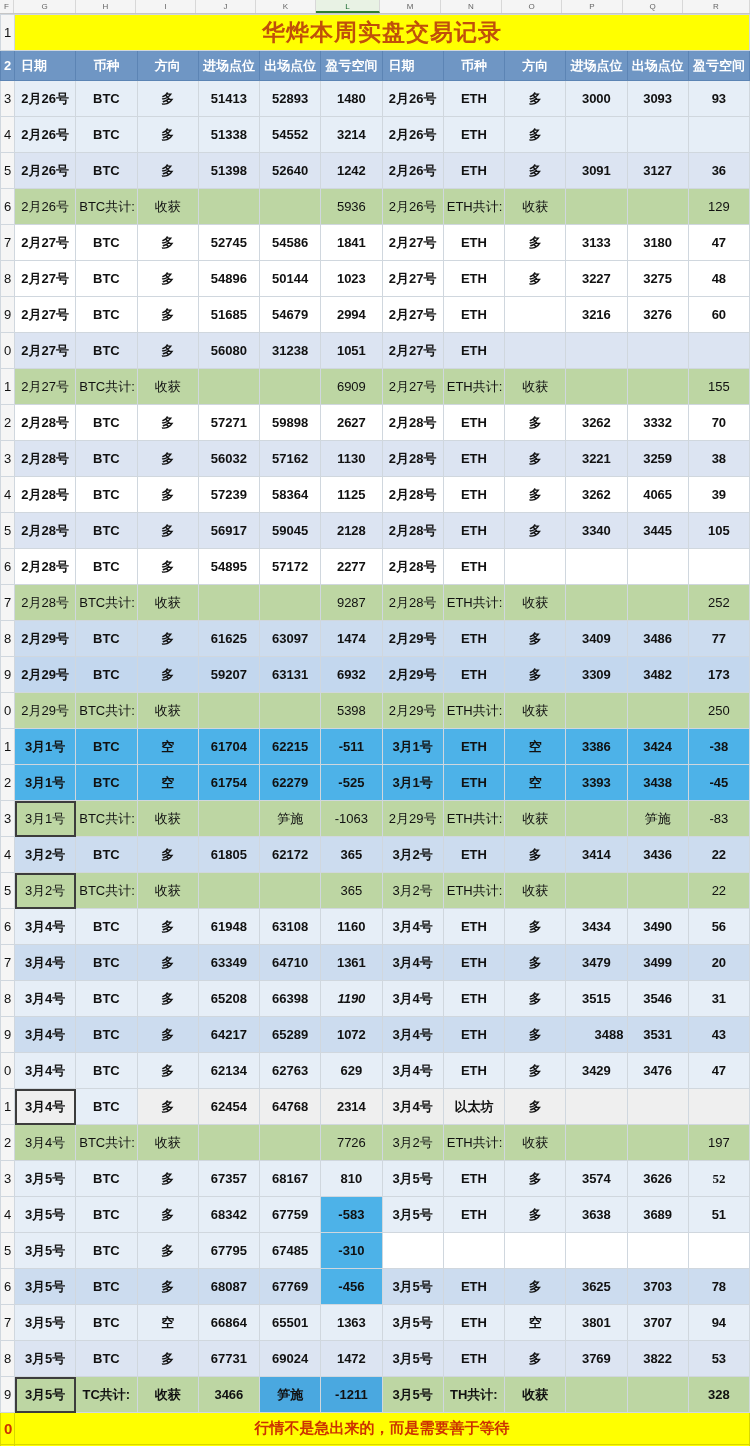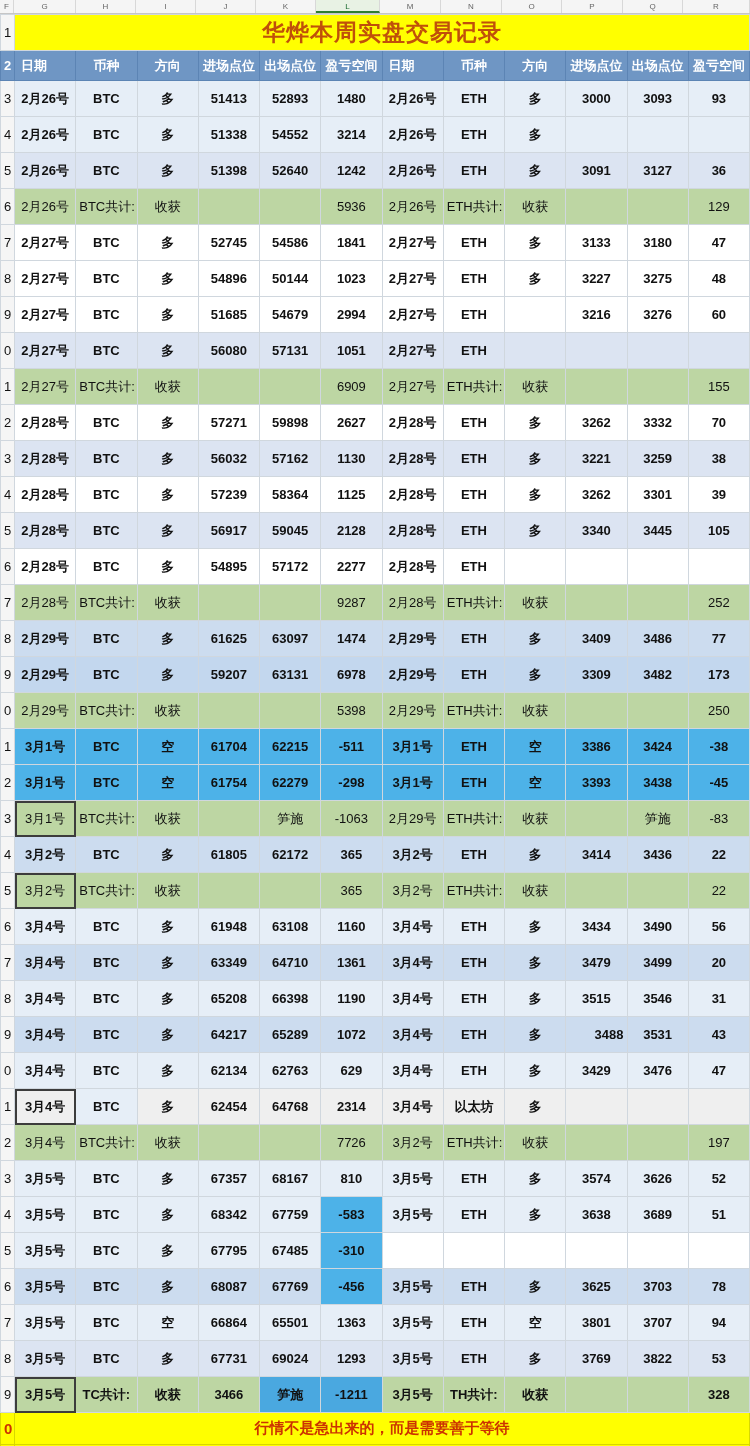--- a/index.html
+++ b/index.html
@@ -231,21 +231,21 @@
           <td class="bg-white b" style="width: 61px;">3216</td>
           <td class="bg-white b" style="width: 60px;">3276</td>
           <td class="bg-white b" style="width: 67px;">60</td>
         </tr>
         <tr>
           <td class="rn" style="width: 14px;">0</td>
           <td class="bg-l2 b" style="width: 62px;text-align:center;">2月27号</td>
           <td class="bg-l2 b" style="width: 60px;">BTC</td>
           <td class="bg-l2 b" style="width: 60px;">多</td>
           <td class="bg-l2 b" style="width: 60px;">56080</td>
-          <td class="bg-l2 b" style="width: 60px;">57131</td>
+          <td class="bg-l2 b" style="width: 60px;">31238</td>
           <td class="bg-l2 b" style="width: 64px;">1051</td>
           <td class="bg-l2 b" style="width: 61px;text-align:center;">2月27号</td>
           <td class="bg-l2 b" style="width: 61px;">ETH</td>
           <td class="bg-l2 b" style="width: 60px;"></td>
           <td class="bg-l2 b" style="width: 61px;"></td>
           <td class="bg-l2 b" style="width: 60px;"></td>
           <td class="bg-l2 b" style="width: 67px;"></td>
         </tr>
         <tr>
           <td class="rn" style="width: 14px;">1</td>
@@ -297,21 +297,21 @@
           <td class="bg-white b" style="width: 62px;text-align:center;">2月28号</td>
           <td class="bg-white b" style="width: 60px;">BTC</td>
           <td class="bg-white b" style="width: 60px;">多</td>
           <td class="bg-white b" style="width: 60px;">57239</td>
           <td class="bg-white b" style="width: 60px;">58364</td>
           <td class="bg-white b" style="width: 64px;">1125</td>
           <td class="bg-white b" style="width: 61px;text-align:center;">2月28号</td>
           <td class="bg-white b" style="width: 61px;">ETH</td>
           <td class="bg-white b" style="width: 60px;">多</td>
           <td class="bg-white b" style="width: 61px;">3262</td>
-          <td class="bg-white b" style="width: 60px;">3301</td>
+          <td class="bg-white b" style="width: 60px;">4065</td>
           <td class="bg-white b" style="width: 67px;">39</td>
         </tr>
         <tr>
           <td class="rn" style="width: 14px;">5</td>
           <td class="bg-l2 b" style="width: 62px;text-align:center;">2月28号</td>
           <td class="bg-l2 b" style="width: 60px;">BTC</td>
           <td class="bg-l2 b" style="width: 60px;">多</td>
           <td class="bg-l2 b" style="width: 60px;">56917</td>
           <td class="bg-l2 b" style="width: 60px;">59045</td>
           <td class="bg-l2 b" style="width: 64px;">2128</td>
@@ -367,21 +367,21 @@
           <td class="bg-l3 b" style="width: 60px;">3486</td>
           <td class="bg-l3 b" style="width: 67px;">77</td>
         </tr>
         <tr>
           <td class="rn" style="width: 14px;">9</td>
           <td class="bg-l4 b" style="width: 62px;text-align:center;">2月29号</td>
           <td class="bg-l4 b" style="width: 60px;">BTC</td>
           <td class="bg-l4 b" style="width: 60px;">多</td>
           <td class="bg-l4 b" style="width: 60px;">59207</td>
           <td class="bg-l4 b" style="width: 60px;">63131</td>
-          <td class="bg-l4 b" style="width: 64px;">6978</td>
+          <td class="bg-l4 b" style="width: 64px;">6932</td>
           <td class="bg-l4 b" style="width: 61px;text-align:center;">2月29号</td>
           <td class="bg-l4 b" style="width: 61px;">ETH</td>
           <td class="bg-l4 b" style="width: 60px;">多</td>
           <td class="bg-l4 b" style="width: 61px;">3309</td>
           <td class="bg-l4 b" style="width: 60px;">3482</td>
           <td class="bg-l4 b" style="width: 67px;">173</td>
         </tr>
         <tr>
           <td class="rn" style="width: 14px;">0</td>
           <td class="bg-green sum" style="width: 62px;text-align:center;">2月29号</td>
@@ -412,21 +412,21 @@
           <td class="bg-blue b" style="width: 60px;">3424</td>
           <td class="bg-blue b" style="width: 67px;">-38</td>
         </tr>
         <tr>
           <td class="rn" style="width: 14px;">2</td>
           <td class="bg-blue b" style="width: 62px;text-align:center;">3月1号</td>
           <td class="bg-blue b" style="width: 60px;">BTC</td>
           <td class="bg-blue b" style="width: 60px;">空</td>
           <td class="bg-blue b" style="width: 60px;">61754</td>
           <td class="bg-blue b" style="width: 60px;">62279</td>
-          <td class="bg-blue b" style="width: 64px;">-298</td>
+          <td class="bg-blue b" style="width: 64px;">-525</td>
           <td class="bg-blue b" style="width: 61px;text-align:center;">3月1号</td>
           <td class="bg-blue b" style="width: 61px;">ETH</td>
           <td class="bg-blue b" style="width: 60px;">空</td>
           <td class="bg-blue b" style="width: 61px;">3393</td>
           <td class="bg-blue b" style="width: 60px;">3438</td>
           <td class="bg-blue b" style="width: 67px;">-45</td>
         </tr>
         <tr>
           <td class="rn" style="width: 14px;">3</td>
           <td class="bg-green sum warn selcell" style="width: 62px;text-align:center;">3月1号</td>
@@ -502,21 +502,21 @@
           <td class="bg-l3 b" style="width: 60px;">3499</td>
           <td class="bg-l3 b" style="width: 67px;">20</td>
         </tr>
         <tr>
           <td class="rn" style="width: 14px;">8</td>
           <td class="bg-l1 b" style="width: 62px;text-align:center;">3月4号</td>
           <td class="bg-l1 b" style="width: 60px;">BTC</td>
           <td class="bg-l1 b" style="width: 60px;">多</td>
           <td class="bg-l1 b" style="width: 60px;">65208</td>
           <td class="bg-l1 b" style="width: 60px;">66398</td>
-          <td class="bg-l1 b" style="width: 64px;">1190</td>
+          <td class="bg-l1 b" style="width: 64px; font-style: italic;">1190</td>
           <td class="bg-l1 b" style="width: 61px;text-align:center;">3月4号</td>
           <td class="bg-l1 b" style="width: 61px;">ETH</td>
           <td class="bg-l1 b" style="width: 60px;">多</td>
           <td class="bg-l1 b" style="width: 61px;">3515</td>
           <td class="bg-l1 b" style="width: 60px;">3546</td>
           <td class="bg-l1 b" style="width: 67px;">31</td>
         </tr>
         <tr>
           <td class="rn" style="width: 14px;">9</td>
           <td class="bg-l3 b" style="width: 62px;text-align:center;">3月4号</td>
@@ -583,21 +583,21 @@
           <td class="bg-l1 b" style="width: 60px;">BTC</td>
           <td class="bg-l1 b" style="width: 60px;">多</td>
           <td class="bg-l1 b" style="width: 60px;">67357</td>
           <td class="bg-l1 b" style="width: 60px;">68167</td>
           <td class="bg-l1 b" style="width: 64px;">810</td>
           <td class="bg-l1 b" style="width: 61px;text-align:center;">3月5号</td>
           <td class="bg-l1 b" style="width: 61px;">ETH</td>
           <td class="bg-l1 b" style="width: 60px;">多</td>
           <td class="bg-l1 b" style="width: 61px;">3574</td>
           <td class="bg-l1 b" style="width: 60px;">3626</td>
-          <td class="bg-l1 b" style="width: 67px;">52</td>
+          <td class="bg-l1 b" style="width: 67px; font-family: Liberation Serif, serif;">52</td>
         </tr>
         <tr>
           <td class="rn" style="width: 14px;">4</td>
           <td class="bg-l1 b" style="width: 62px;text-align:center;">3月5号</td>
           <td class="bg-l1 b" style="width: 60px;">BTC</td>
           <td class="bg-l1 b" style="width: 60px;">多</td>
           <td class="bg-l1 b" style="width: 60px;">68342</td>
           <td class="bg-l1 b" style="width: 60px;">67759</td>
           <td class="bg-blue b b" style="width: 64px;">-583</td>
           <td class="bg-l1 b" style="width: 61px;text-align:center;">3月5号</td>
@@ -652,21 +652,21 @@
           <td class="bg-l1 b" style="width: 60px;">3707</td>
           <td class="bg-l1 b" style="width: 67px;">94</td>
         </tr>
         <tr>
           <td class="rn" style="width: 14px;">8</td>
           <td class="bg-l2 b" style="width: 62px;text-align:center;">3月5号</td>
           <td class="bg-l2 b" style="width: 60px;">BTC</td>
           <td class="bg-l2 b" style="width: 60px;">多</td>
           <td class="bg-l2 b" style="width: 60px;">67731</td>
           <td class="bg-l2 b" style="width: 60px;">69024</td>
-          <td class="bg-l2 b" style="width: 64px;">1293</td>
+          <td class="bg-l2 b" style="width: 64px;">1472</td>
           <td class="bg-l2 b" style="width: 61px;text-align:center;">3月5号</td>
           <td class="bg-l2 b" style="width: 61px;">ETH</td>
           <td class="bg-l2 b" style="width: 60px;">多</td>
           <td class="bg-l2 b" style="width: 61px;">3769</td>
           <td class="bg-l2 b" style="width: 60px;">3822</td>
           <td class="bg-l2 b" style="width: 67px;">53</td>
         </tr>
         <tr>
           <td class="rn" style="width: 14px;">9</td>
           <td class="bg-green b big selcell" style="width: 62px;text-align:center;">3月5号</td>

